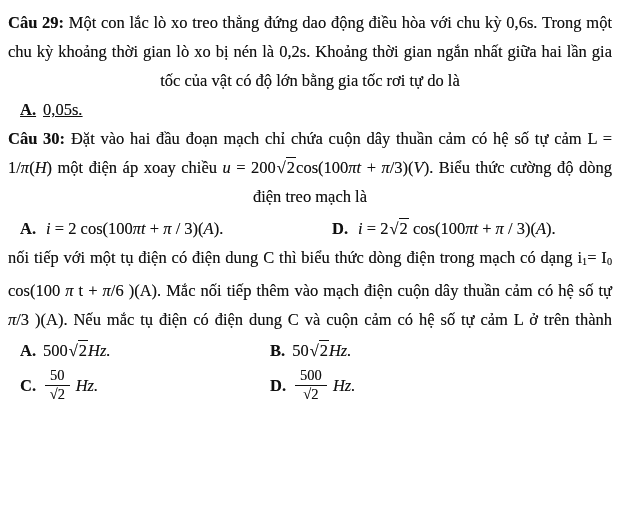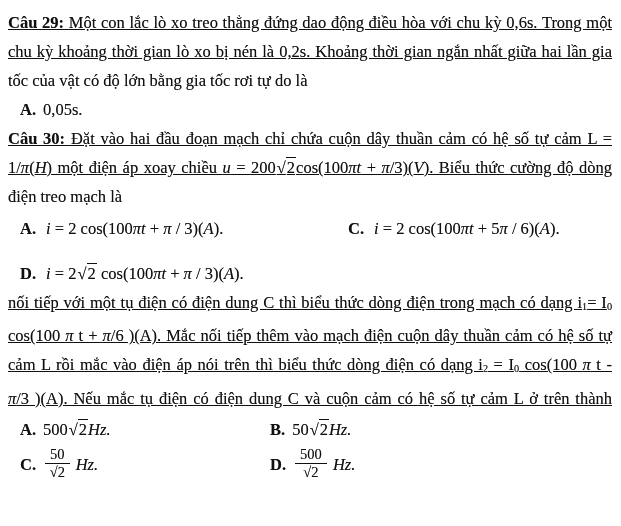--- a/index.html
+++ b/index.html
@@ -5,30 +5,30 @@
   html,body{margin:0;padding:0;}
   body{
     width:621px;height:526px;box-sizing:border-box;
     background:#ffffff;color:#101010;
     font-family:"Liberation Serif","DejaVu Serif",serif;
     font-size:16.5px;line-height:29px;
     padding:8px 9px 0 8px;overflow:hidden;
     text-shadow:0 0 0.5px rgba(0,0,0,0.45);
   }
   .question{margin:0;}
-  .line{text-align:left;}
-  .line.just{text-align:justify;text-align-last:justify;text-justify:inter-word;text-decoration:underline;}
+  .line{text-align:center;}
+  .line.just{text-align:justify;text-align-last:justify;text-justify:inter-word;}
   .b{font-weight:bold;}
   .m{font-style:italic;}
   .sub{font-size:0.62em;vertical-align:-0.22em;}
   .sqrt{white-space:nowrap;margin-left:1px;}
   .sqrt .rad{border-top:1px solid currentColor;padding:0 1px;}
   .options{padding-left:12px;}
-  .opts-4{display:grid;grid-template-columns:131px 130px 131px 1fr;}
-  .opts-2w{display:grid;grid-template-columns:312px 1fr;row-gap:7px;margin-top:3px;gap:16px;}
+  .opts-4{display:grid;grid-template-columns:131px 130px 131px 1fr;text-decoration:underline;}
+  .opts-2w{display:grid;grid-template-columns:312px 1fr;row-gap:7px;margin-top:3px;}
   .opts-2w .olabel{margin-right:10px;}
   .opts-2n{display:grid;grid-template-columns:250px 1fr;row-gap:5px;margin-top:2px;align-items:center;}
   .option{line-height:29px;}
   .olabel{font-weight:bold;margin-right:7px;}
   .frac{
     display:inline-flex;flex-direction:column;align-items:center;
     vertical-align:middle;line-height:1.1;font-size:0.88em;
     margin:0 2px;position:relative;top:-2px;
   }
   .frac .num{border-bottom:1.4px solid currentColor;padding:0 5px 1px;}
@@ -45,28 +45,26 @@
       <div class="options opts-4">
         <div class="option"><span class="olabel">A.</span><span>0,05s.</span></div>
       </div>
     </section>
     <section class="question">
       <div class="line just"><span class="b">Câu 30:</span><span> Đặt vào hai đầu đoạn mạch chỉ chứa cuộn dây thuần cảm có hệ số tự cảm L =</span></div>
       <div class="line just"><span>1/</span><span class="m">π</span><span>(</span><span class="m">H</span><span>) một điện áp xoay chiều </span><span class="m">u</span><span> = 200</span><span class="sqrt"><span class="sym">√</span><span class="rad">2</span></span><span>cos(100</span><span class="m">πt</span><span> + </span><span class="m">π</span><span>/3)(</span><span class="m">V</span><span>). Biểu thức cường độ dòng</span></div>
       <div class="line"><span>điện treo mạch là</span></div>
       <div class="options opts-2w">
         <div class="option"><span class="olabel">A.</span><span class="m">i</span><span> = 2 cos(100</span><span class="m">πt</span><span> + </span><span class="m">π</span><span> / 3)(</span><span class="m">A</span><span>).</span></div>
-        <div class="option"><span class="olabel">C.</span><span class="m">i</span><span> = 2 cos(100</span><span class="m">πt</span><span> + 5</span><span class="m">π</span><span> / 6)(</span><span class="m">A</span><span>).</span></div>
         <div class="option"><span class="olabel">D.</span><span class="m">i</span><span> = 2</span><span class="sqrt"><span class="sym">√</span><span class="rad">2</span></span><span> cos(100</span><span class="m">πt</span><span> + </span><span class="m">π</span><span> / 3)(</span><span class="m">A</span><span>).</span></div>
       </div>
     </section>
     <section class="question">
       <div class="line just"><span>nối tiếp với một tụ điện có điện dung C thì biểu thức dòng điện trong mạch có dạng i</span><span class="sub">1</span><span>= I</span><span class="sub">0</span></div>
       <div class="line just"><span>cos(100 </span><span class="m">π</span><span> t + </span><span class="m">π</span><span>/6 )(A). Mắc nối tiếp thêm vào mạch điện cuộn dây thuần cảm có hệ số tự</span></div>
-      <div class="line just"><span>cảm L rồi mắc vào điện áp nói trên thì biểu thức dòng điện có dạng i</span><span class="sub">2</span><span> = I</span><span class="sub">0</span><span> cos(100 </span><span class="m">π</span><span> t -</span></div>
       <div class="line just"><span class="m">π</span><span>/3 )(A). Nếu mắc tụ điện có điện dung C và cuộn cảm có hệ số tự cảm L ở trên thành</span></div>
       <div class="options opts-2n">
         <div class="option"><span class="olabel">A.</span><span>500</span><span class="sqrt"><span class="sym">√</span><span class="rad">2</span></span><span class="m">Hz.</span></div>
         <div class="option"><span class="olabel">B.</span><span>50</span><span class="sqrt"><span class="sym">√</span><span class="rad">2</span></span><span class="m">Hz.</span></div>
         <div class="option"><span class="olabel">C.</span><span class="frac">
             <span class="num">50</span>
             <span class="den">√2</span>
           </span><span> </span><span class="m">Hz.</span></div>
         <div class="option"><span class="olabel">D.</span><span class="frac">
             <span class="num">500</span>

